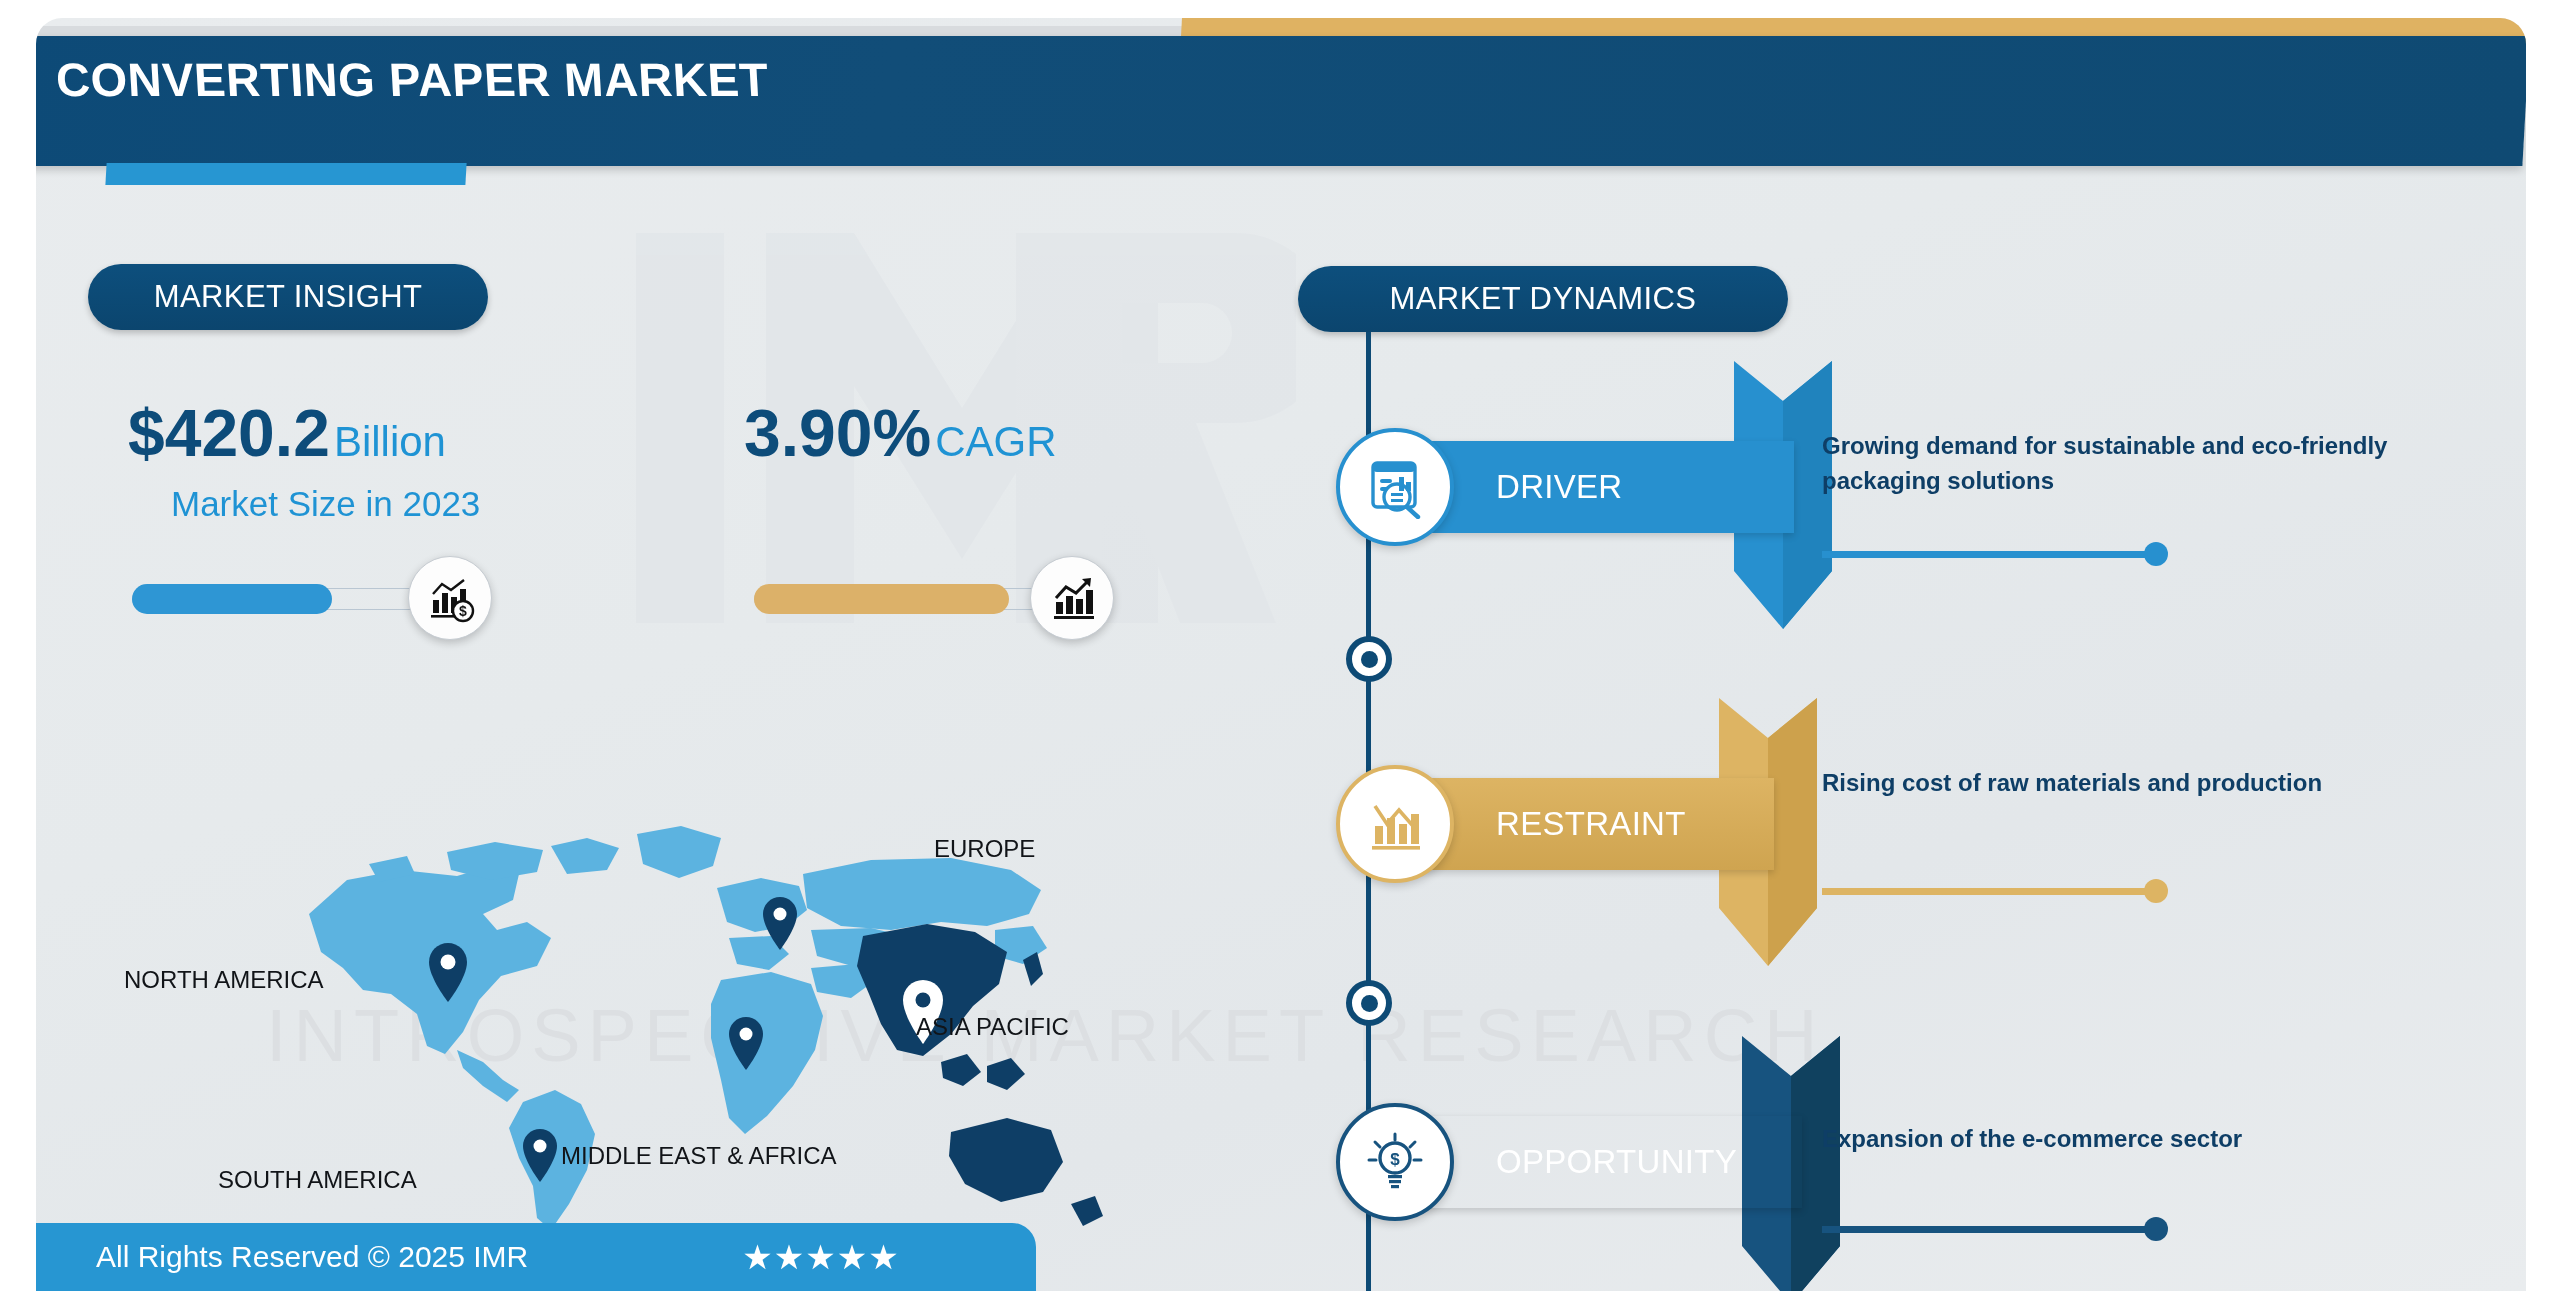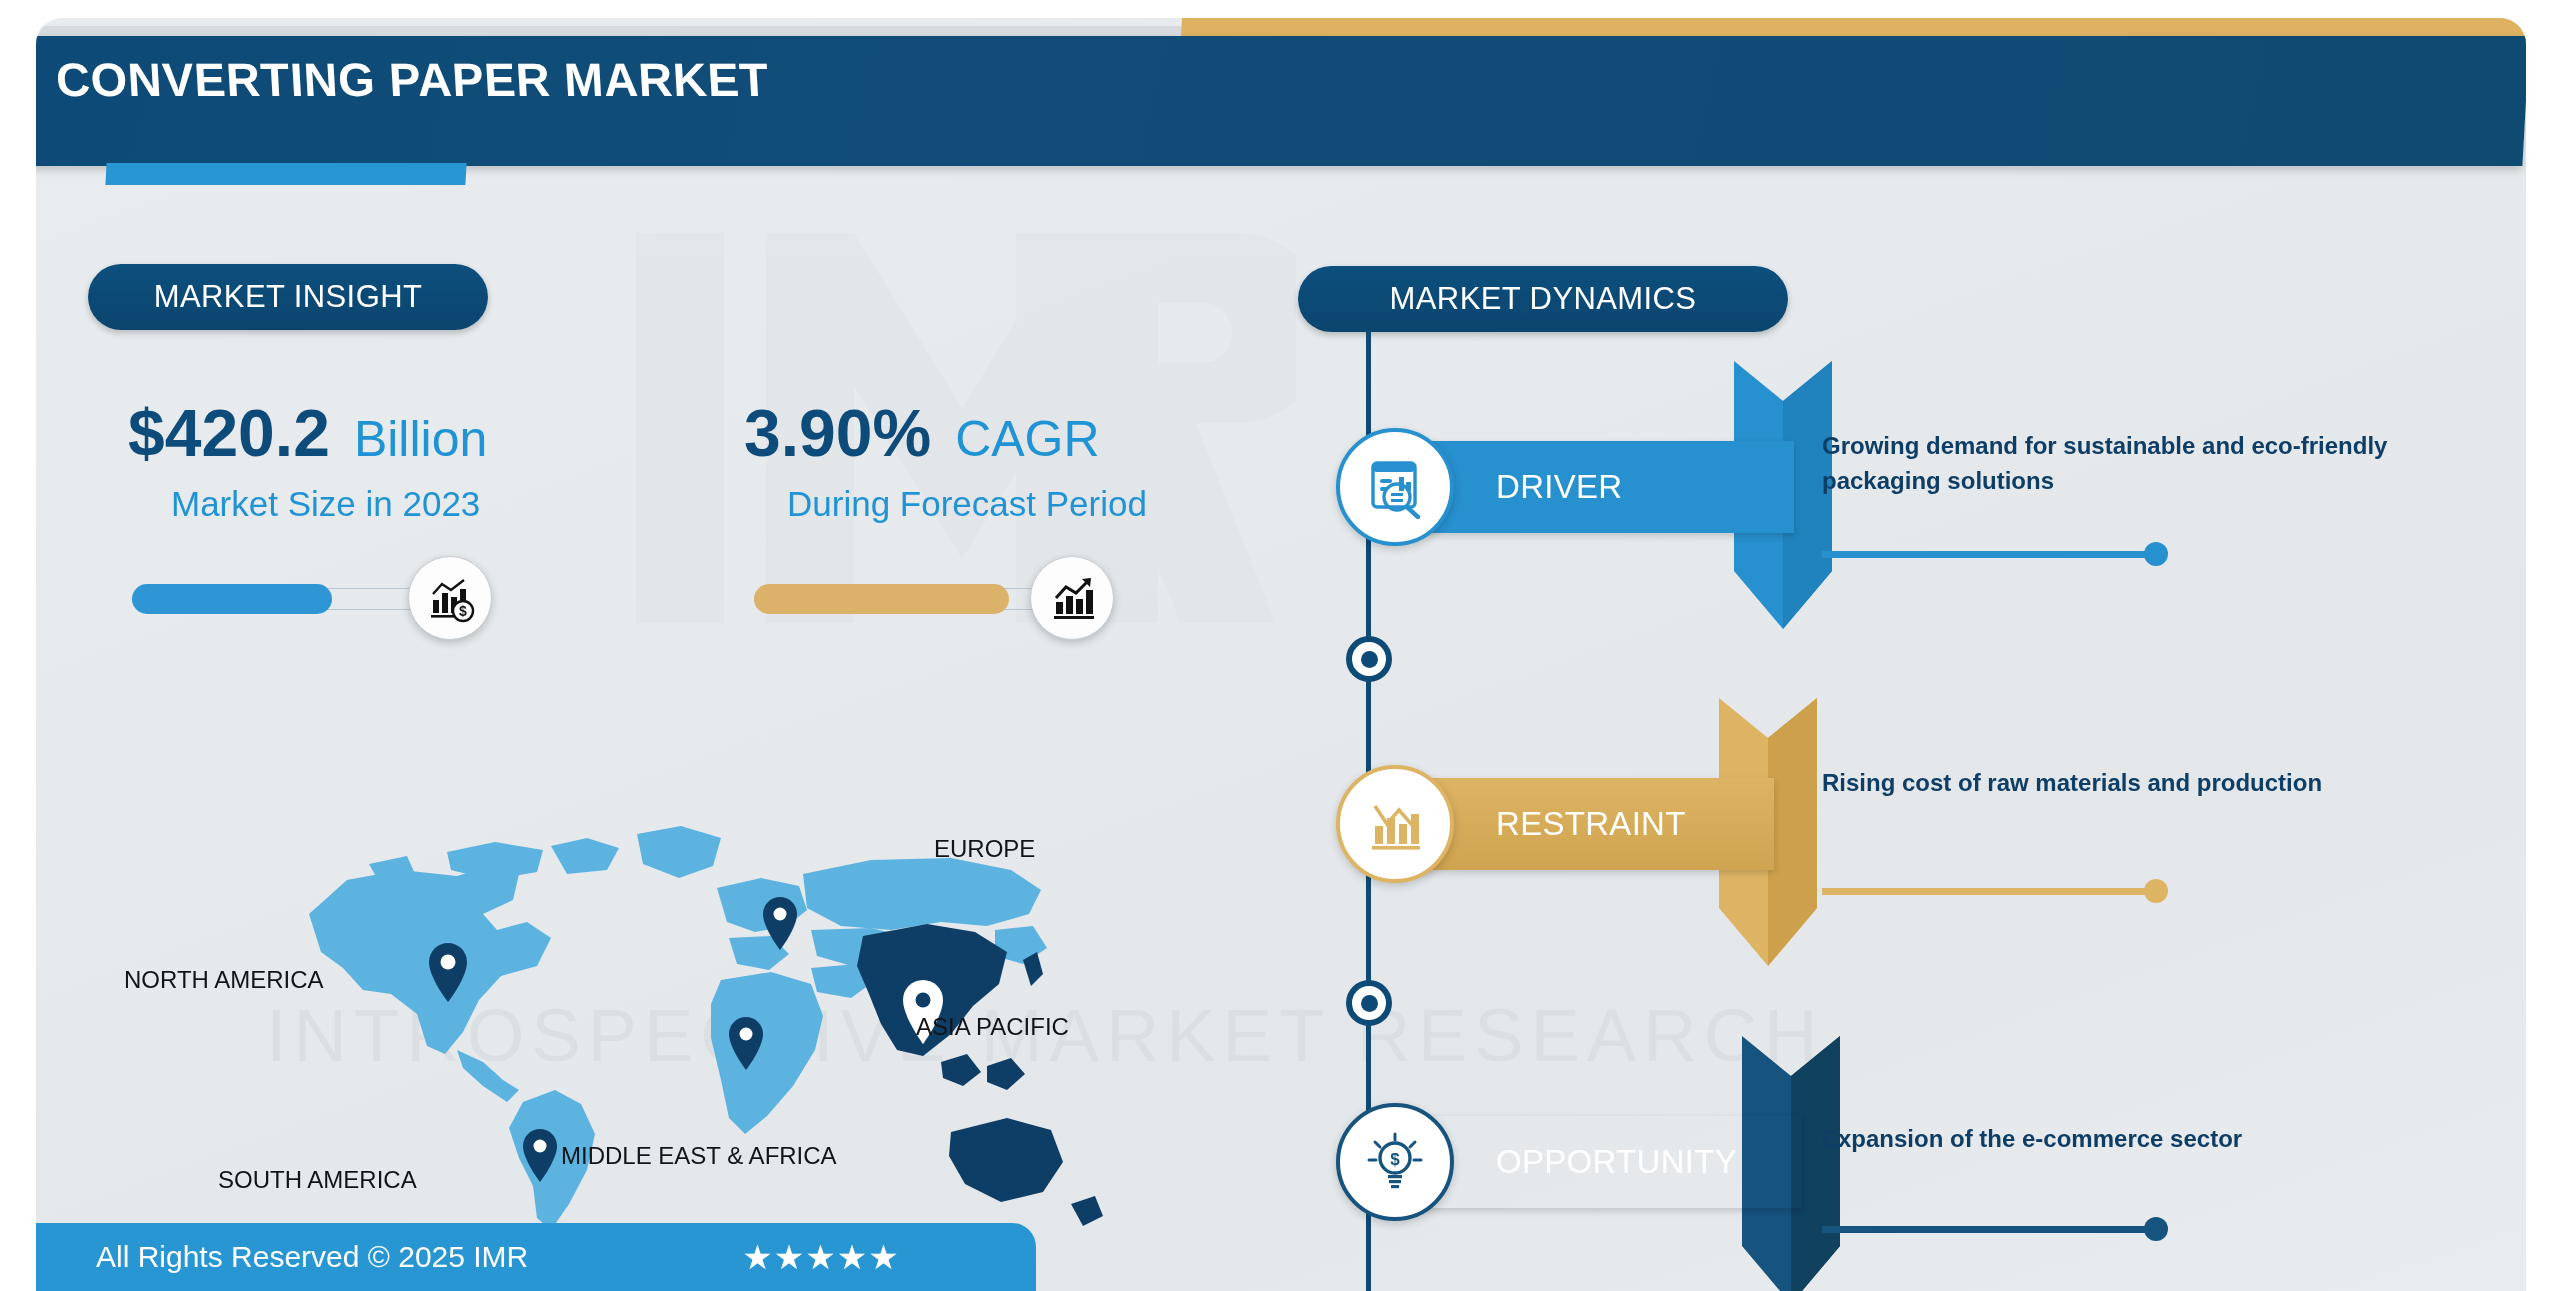--- a/index.html
+++ b/index.html
@@ -94,22 +94,22 @@
   #pill-geo     { left:52px; top:672px; width:562px; height:68px; }
   #pill-dyn     { left:1262px; top:248px; width:490px; height:66px; }
 
   
   .stat { position:absolute; }
   .stat .big {
     font-size:66px; font-weight:700; color:#0d4c7a; line-height:1;
     display:inline-block; vertical-align:baseline;
   }
   .stat .unit {
-    font-size:50px; font-weight:400; color:#1f93d4; line-height:1;
-    display:inline-block; vertical-align:baseline; margin-left:24px;
+    font-size:42px; font-weight:400; color:#1f93d4; line-height:1;
+    display:inline-block; vertical-align:baseline; margin-left:4px;
   }
   .stat .sub {
     display:block; margin-top:18px;
     font-size:35px; color:#1f93d4; font-weight:400;margin-left:43px;
   }
   #stat-size { left:92px; top:382px; }
   #stat-cagr { left:708px; top:382px; }
 
   
   .prog { position:absolute; height:30px; }
@@ -270,21 +270,20 @@
 
     <div class="pill" id="pill-insight">MARKET INSIGHT</div>
 
     <div class="stat" id="stat-size">
       <span class="big">$420.2</span><span class="unit">Billion</span>
       <span class="sub">Market Size in 2023</span>
     </div>
 
     <div class="stat" id="stat-cagr">
       <span class="big">3.90%</span><span class="unit">CAGR</span>
-      <span class="sub">During Forecast Period</span>
     </div>
 
     <div class="prog" id="prog-size">
       <div class="track"></div>
       <div class="fill"></div>
       <div class="bubble">
         <svg width="52" height="52" viewBox="0 0 52 52">
           <rect x="9" y="28" width="6" height="13" fill="#111"></rect>
           <rect x="18" y="21" width="6" height="20" fill="#111"></rect>
           <rect x="27" y="25" width="6" height="16" fill="#111"></rect>

